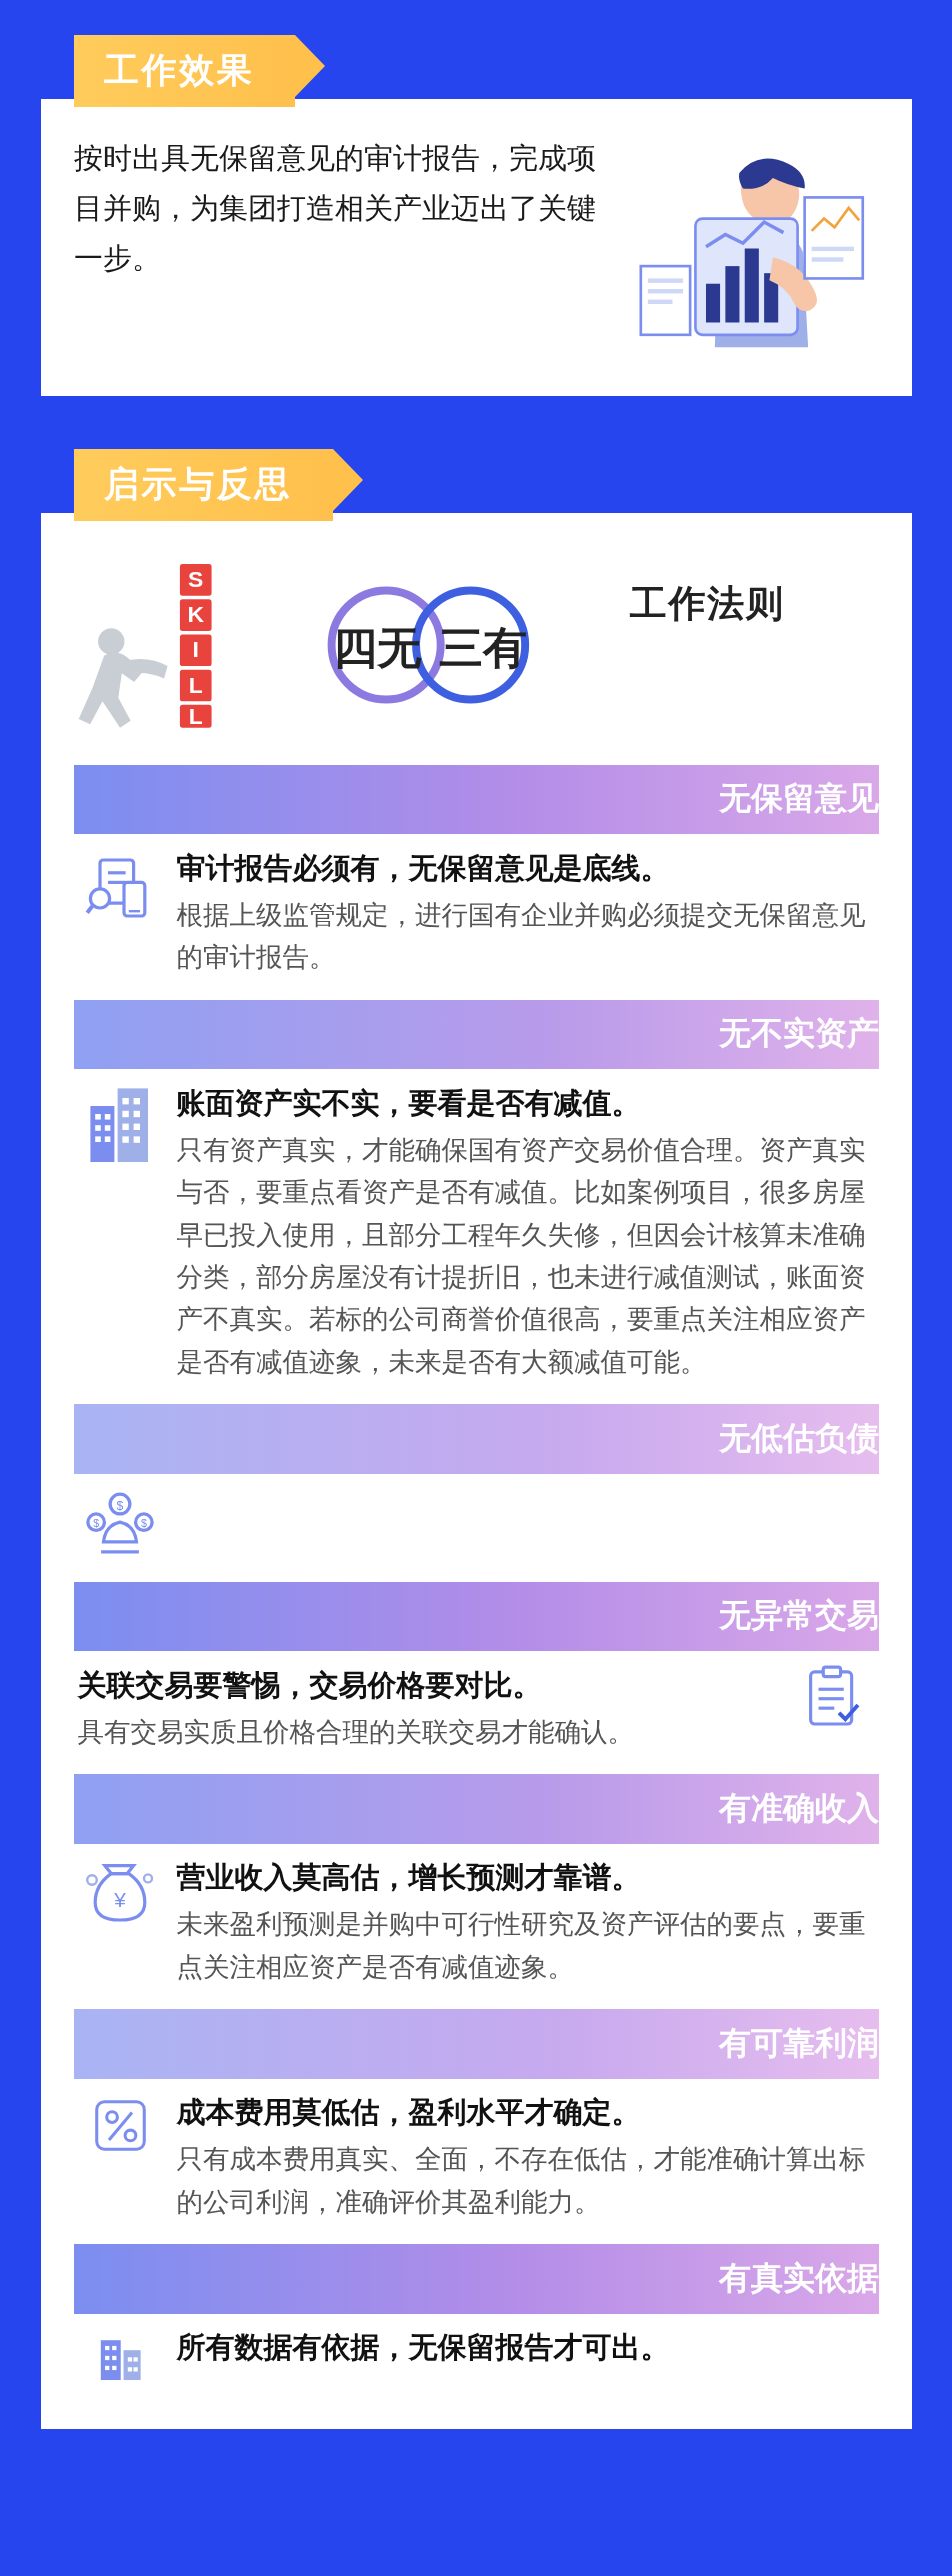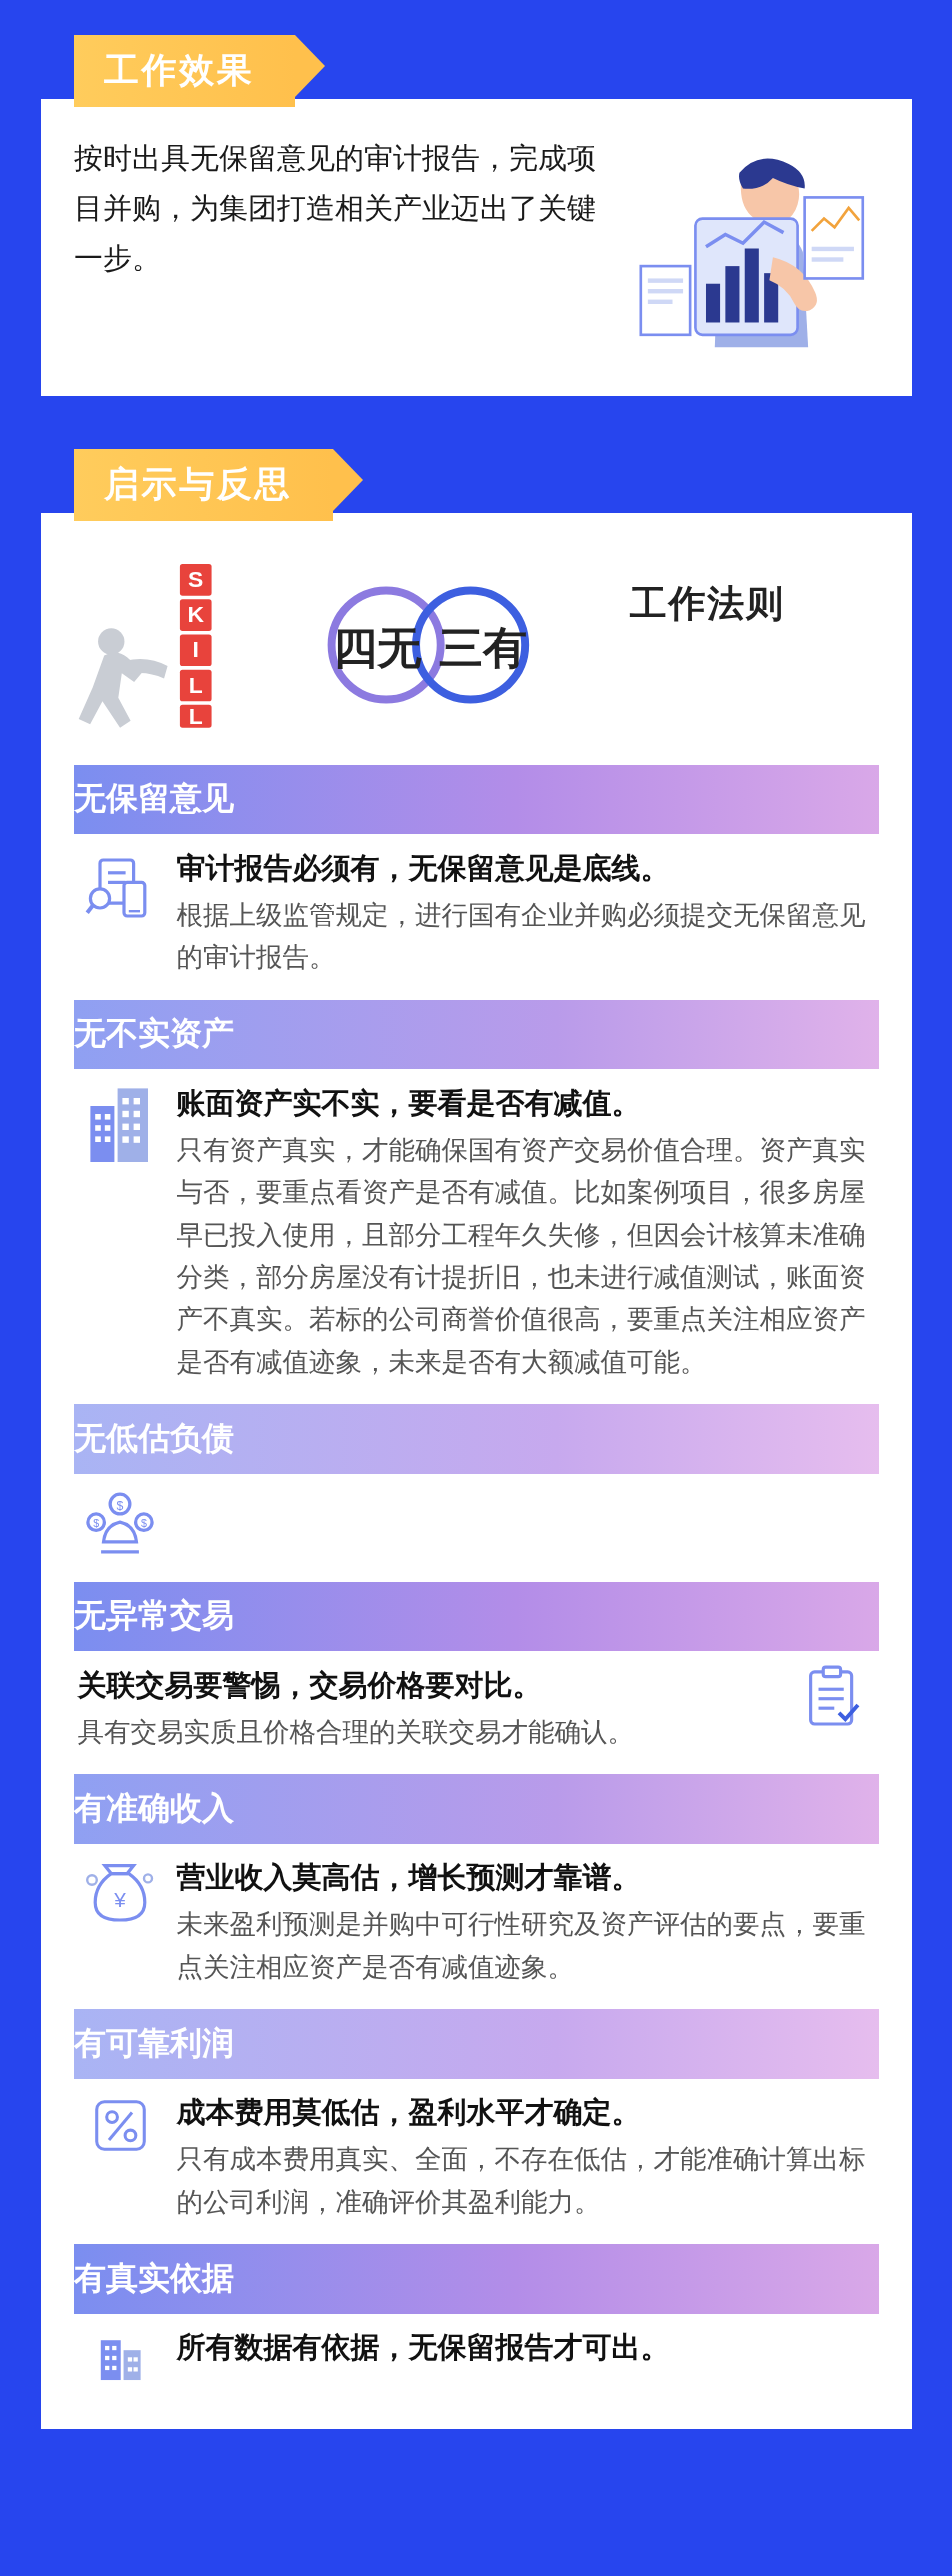--- a/index.html
+++ b/index.html
@@ -64,21 +64,21 @@
   .s1-illus { width: 265px; height: 229px; flex: none; }
 
   
   .s2-top { display: flex; align-items: center; gap: 5.3px; padding: 8.8px 0 16px 0; }
   .s2-skill { width: 203px; height: 176px; flex: none; }
   .s2-venn { flex: 1; display: flex; align-items: flex-start; justify-content: flex-start; }
   .venn-label { font-size: 37px; font-weight: bold; color: #222; margin-left: 12.4px; letter-spacing: 1.8px;}
 
   
   .band {
-    text-align: left;
+    text-align: right;
     font-size: 32px;
     font-weight: bold;
     color: #ffffff;
     padding: 12.4px 0 13.2px 0;
     margin: 16px 0 12.4px 0;
     background: linear-gradient(90deg,#7b8ef0 0%, #b38de8 55%, #d9a8e8 100%);
   }
   .band.v2 { background: linear-gradient(90deg,#8fa0f2 0%, #b99bea 60%, #e0b2ea 100%); }
   .band.v3 { background: linear-gradient(90deg,#a9b4f4 0%, #c7a9ee 60%, #e6bdee 100%); }
 

